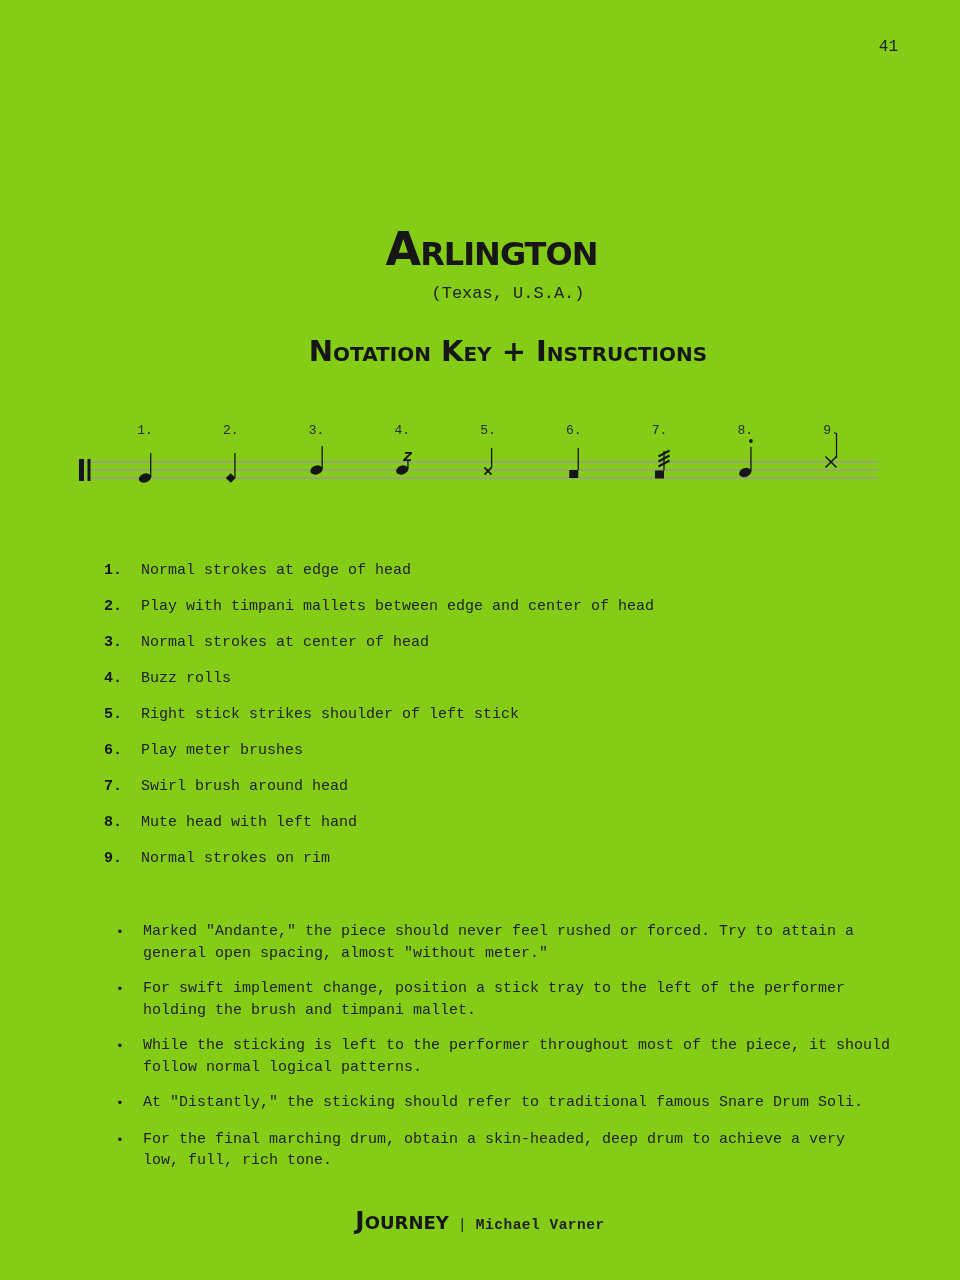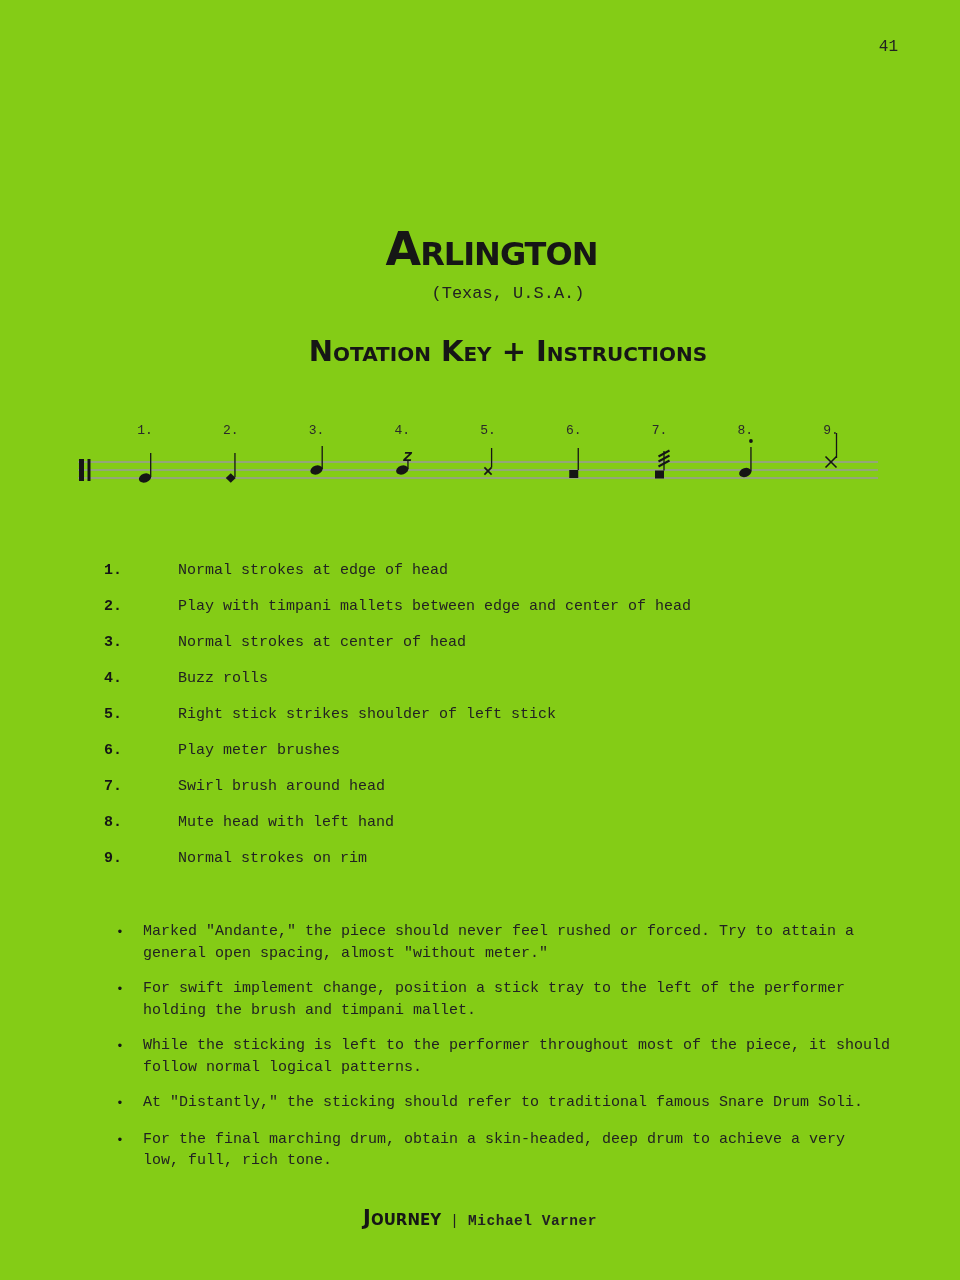--- a/index.html
+++ b/index.html
@@ -28,33 +28,33 @@
     letter-spacing: 0px;
   }
   .title-block { position: absolute; left: 0; width: 100%; text-align: center; }
   .title { top: 224px; font-size: 46px; letter-spacing: -1px; line-height: 1.1; padding-left: 23px; }
   .subtitle { top: 284px; font-size: 17px; margin-left: 28px; }
   .section-heading { top: 334px; font-size: 29px; letter-spacing: 0px; margin-left: 28px; }
   .staff-wrap { position: absolute; left: 60px; top: 415px; width: 840px; height: 90px; }
   .nk-list { position: absolute; left: 104px; top: 560px; width: 700px; list-style: none; }
   .nk-item { display: flex; margin-bottom: 14px; line-height: 22px; font-size: 15px; }
   .nk-num { width: 37px; flex: 0 0 37px; font-weight: bold; color: #161616; }
-  .nk-text { white-space: pre-line; margin-left: 37px; }
+  .nk-text { white-space: pre-line; }
   .bullet-list { position: absolute; left: 116px; top: 921px; width: 790px; list-style: none; }
   .bullet-item { display: flex; margin-bottom: 14px; line-height: 21.5px; font-size: 15px; }
   .bullet-dot { width: 27px; flex: 0 0 27px; font-size: 13px; padding-top: 1px; color: #161616; }
   .bullet-text { white-space: pre-line; }
   .footer {
     position: absolute;
     left: 0; width: 100%;
     top: 1206px;
     text-align: center;
   }
   .footer-inner { display: inline-flex; align-items: baseline; gap: 9px; }
-  .footer-title { font-size: 21px; }
+  .footer-title { font-size: 25px; }
   .footer-sep { font-size: 15px; color: #222; }
   .footer-author { font-size: 14.5px; font-weight: bold; letter-spacing: 0.5px; }
   svg text { font-family: "Liberation Mono", monospace; }
 </style>
 </head>
 <body>
 
 <div class="page">
 
   <div class="page-number typewriter">41</div>

